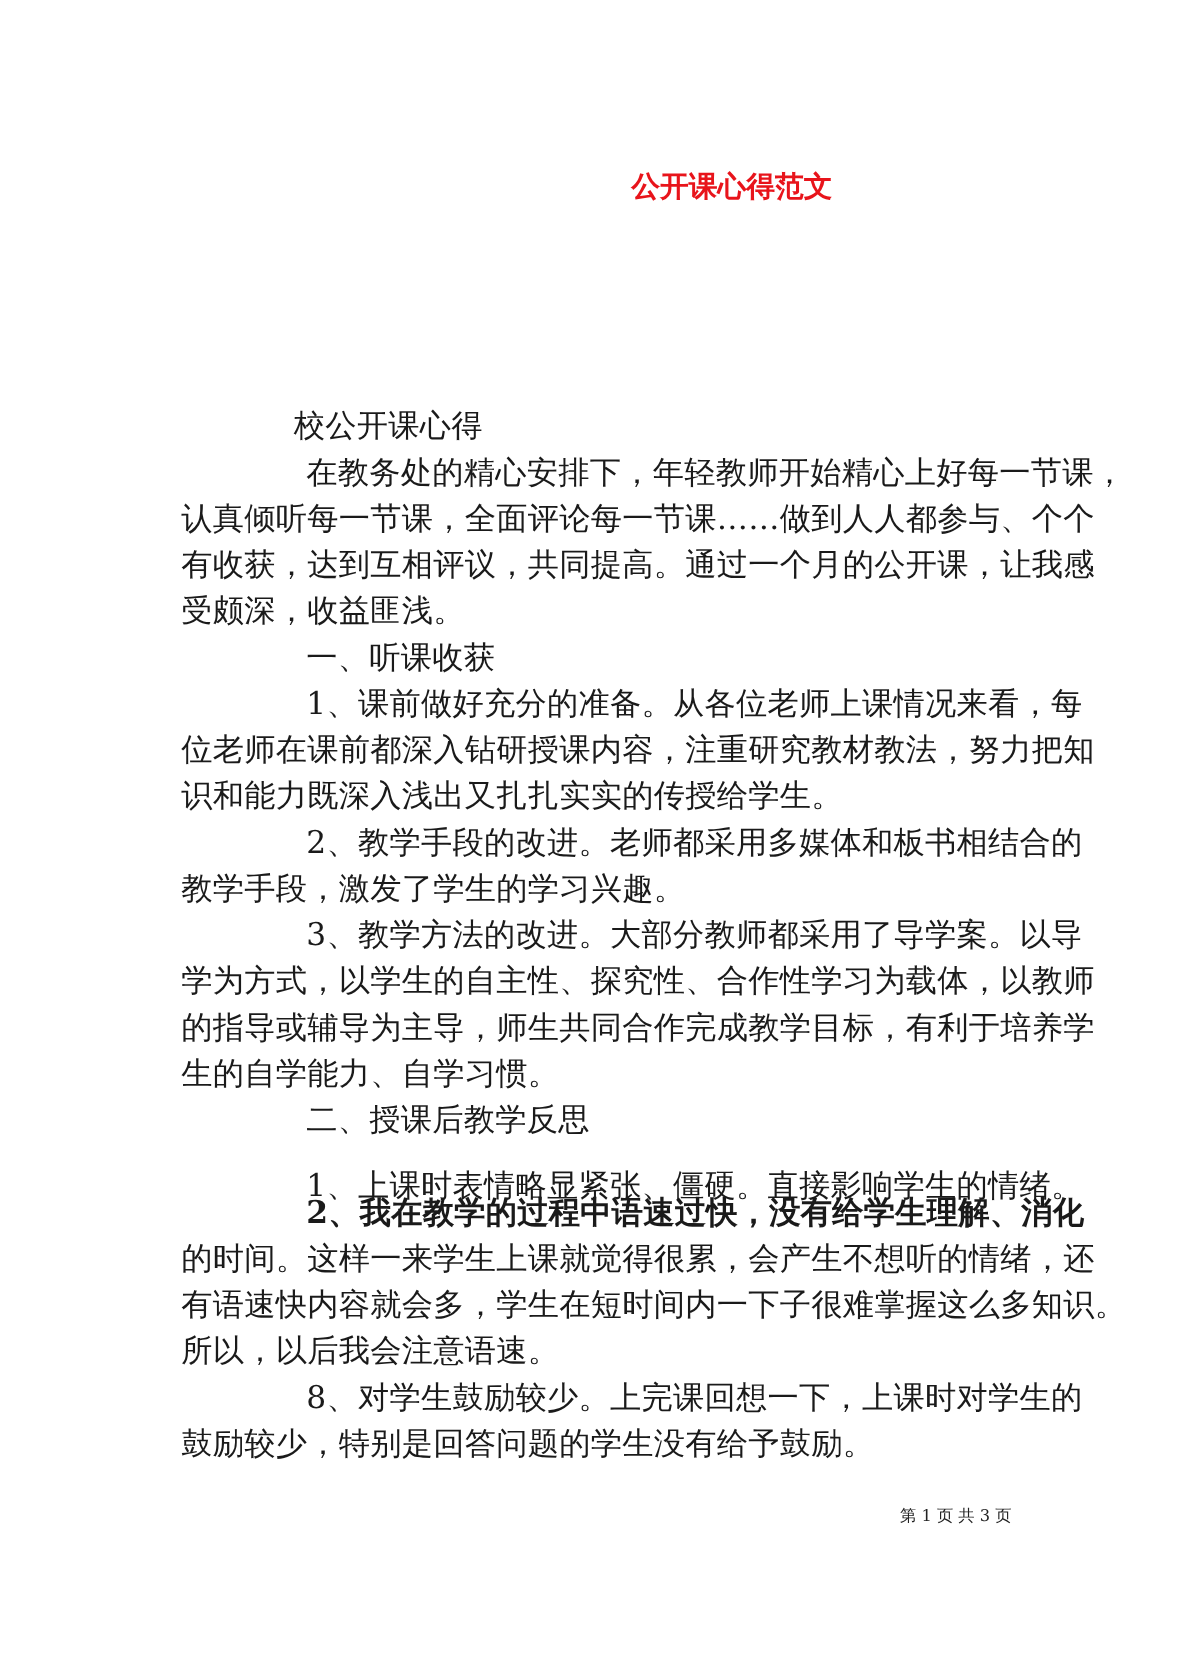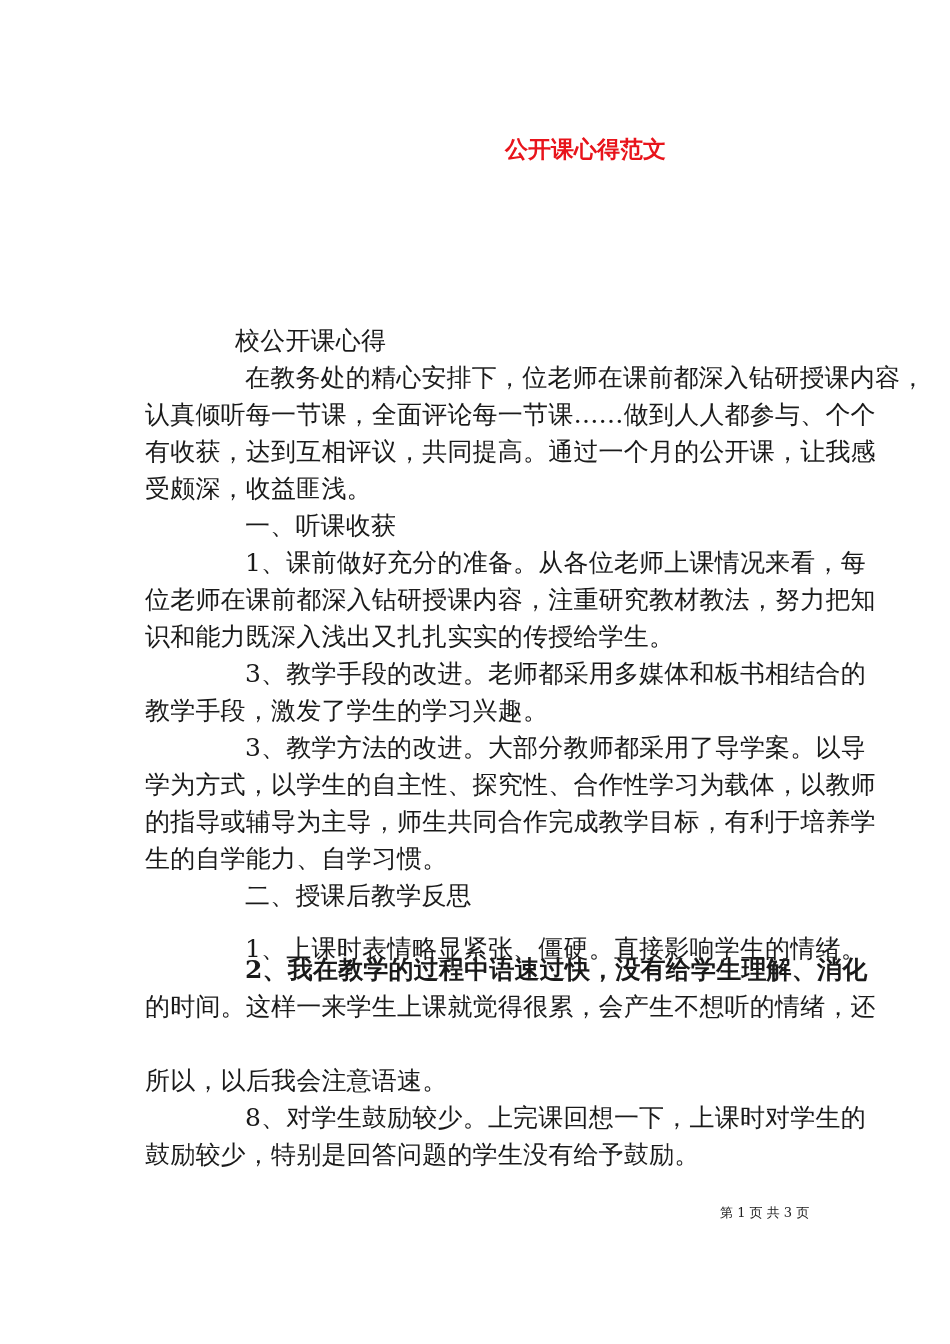--- a/index.html
+++ b/index.html
@@ -24,36 +24,37 @@
       font-size: 13px; color: #222; white-space: nowrap;
     }
   </style>
 </head>
 <body>
 
 <div class="page">
   <div class="title">公开课心得范文</div>
 
   <div class="line ind2" style="top:328px;">校公开课心得</div>
-  <div class="line ind" style="top:365px;">在教务处的精心安排下，位老师在课前都深入钻研授课内容，</div>
+  <div class="line ind" style="top:365px;">在教务处的精心安排下，年轻教师开始精心上好每一节课，</div>
   <div class="line" style="top:439px;">有收获，达到互相评议，共同提高。通过一个月的公开课，让我感</div>
   <div class="line" style="top:402px;">认真倾听每一节课，全面评论每一节课……做到人人都参与、个个</div>
   <div class="line" style="top:476px;">受颇深，收益匪浅。</div>
   <div class="line ind" style="top:513px;">一、听课收获</div>
   <div class="line ind" style="top:550px;">1、课前做好充分的准备。从各位老师上课情况来看，每</div>
   <div class="line" style="top:587px;">位老师在课前都深入钻研授课内容，注重研究教材教法，努力把知</div>
   <div class="line" style="top:624px;">识和能力既深入浅出又扎扎实实的传授给学生。</div>
-  <div class="line ind" style="top:661px;">3、教学手段的改进。老师都采用多媒体和板书相结合的</div>
+  <div class="line ind" style="top:661px;">2、教学手段的改进。老师都采用多媒体和板书相结合的</div>
   <div class="line" style="top:698px;">教学手段，激发了学生的学习兴趣。</div>
   <div class="line ind" style="top:735px;">3、教学方法的改进。大部分教师都采用了导学案。以导</div>
   <div class="line" style="top:772px;">学为方式，以学生的自主性、探究性、合作性学习为载体，以教师</div>
   <div class="line" style="top:846px;">生的自学能力、自学习惯。</div>
   <div class="line" style="top:809px;">的指导或辅导为主导，师生共同合作完成教学目标，有利于培养学</div>
   <div class="line ind" style="top:883px;">二、授课后教学反思</div>
   <div class="line ind" style="top:920px;margin-top:16px;">1、上课时表情略显紧张、僵硬。直接影响学生的情绪。</div>
   <div class="line ind" style="top:957px;font-weight:bold;">2、我在教学的过程中语速过快，没有给学生理解、消化</div>
   <div class="line" style="top:994px;">的时间。这样一来学生上课就觉得很累，会产生不想听的情绪，还</div>
+  <div class="line" style="top:1031px;">有语速快内容就会多，学生在短时间内一下子很难掌握这么多知识。</div>
   <div class="line" style="top:1068px;">所以，以后我会注意语速。</div>
   <div class="line ind" style="top:1105px;">8、对学生鼓励较少。上完课回想一下，上课时对学生的</div>
   <div class="line" style="top:1142px;">鼓励较少，特别是回答问题的学生没有给予鼓励。</div>
 
   <div class="footer">第 1 页 共 3 页</div>
 </div>
 
 </body></html>

